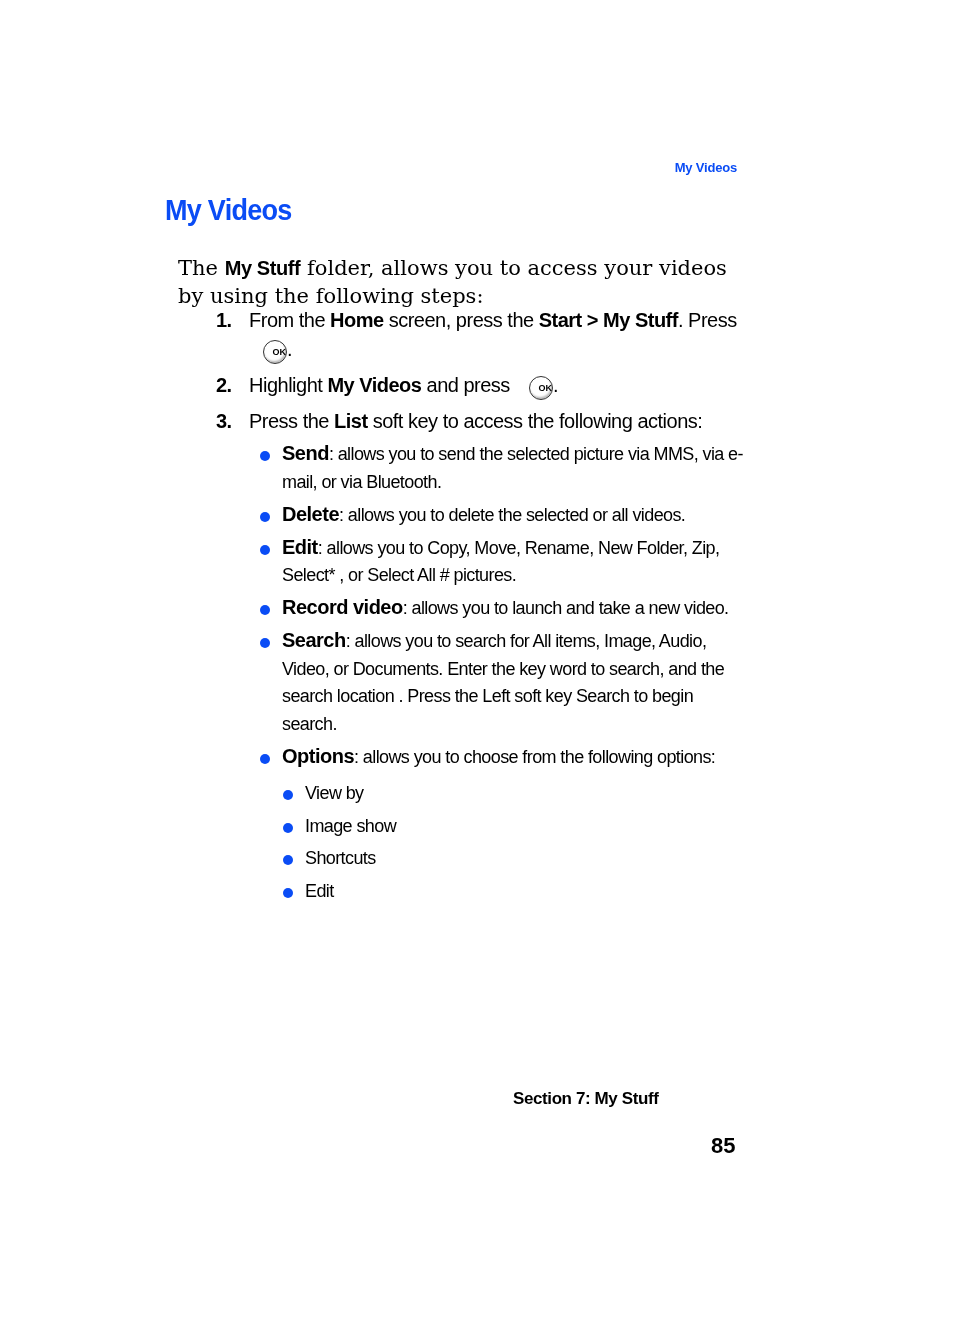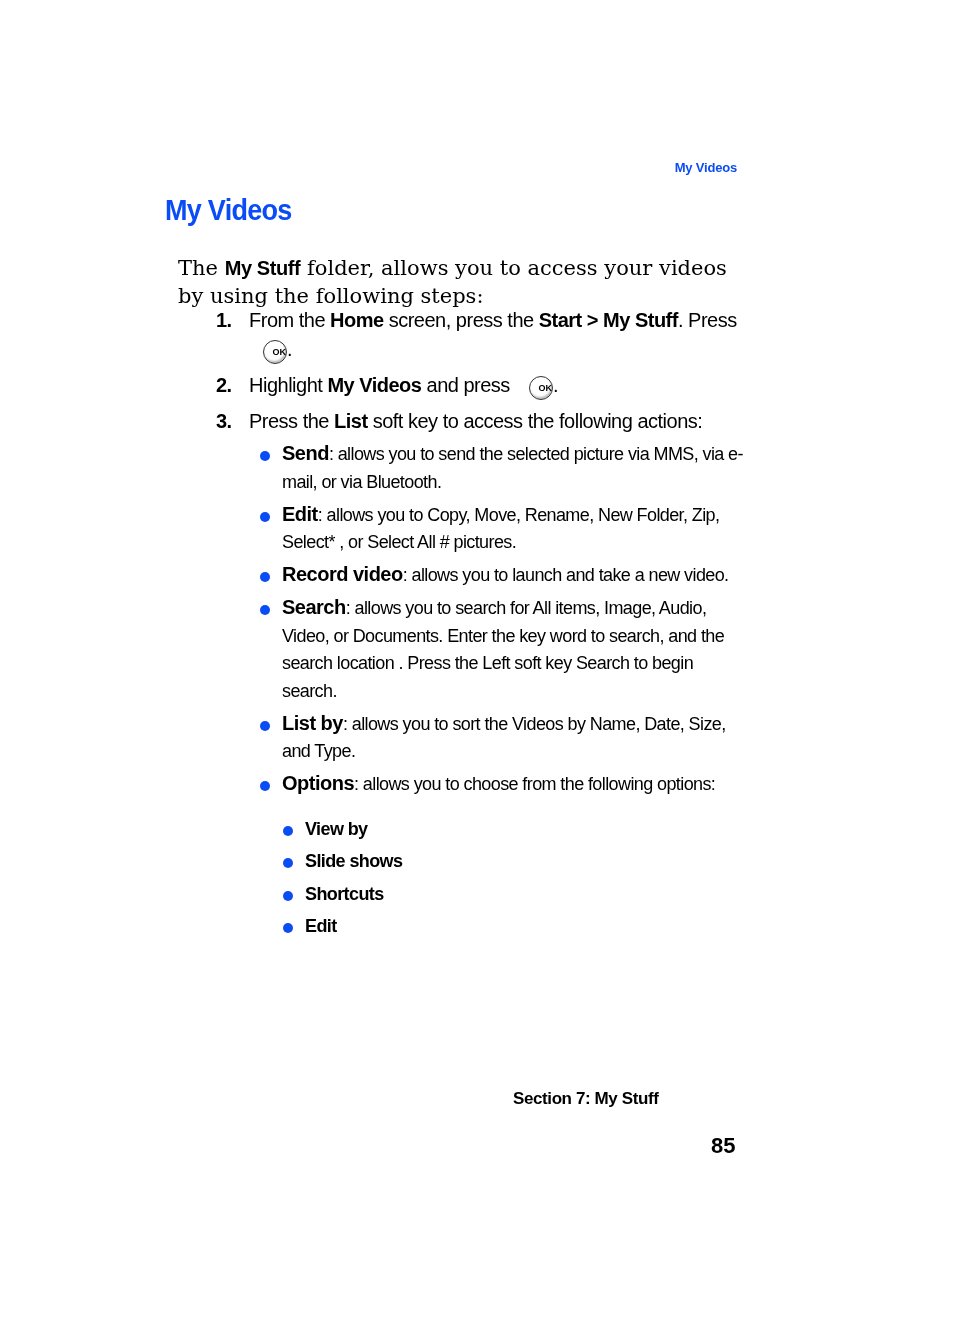--- a/index.html
+++ b/index.html
@@ -15,21 +15,21 @@
   .steps { position: absolute; top: 306px; left: 216px; width: 540px; margin: 0; padding: 0; list-style: none; }
   .step { position: relative; padding-left: 33px; font-size: 20px; line-height: 29px; letter-spacing: -0.5px; margin-bottom: 7px; }
   .step-num { position: absolute; left: 0; top: 0; font-weight: bold; }
   .ok-icon { display: inline-block; width: 22px; height: 22px; border: 1.5px solid #333; border-radius: 50%;
              font-size: 9px; font-weight: bold; text-align: right; line-height: 22px; vertical-align: 1px;
              box-shadow: inset -1px -2px 2px #bbb; letter-spacing: 0; margin-left: 14px; }
   .actions { position: absolute; top: 440px; left: 258px; width: 490px; margin: 0; padding: 0; list-style: none; }
   .action { position: relative; padding-left: 24px; font-size: 18px; line-height: 27.5px; letter-spacing: -0.6px; margin-bottom: 4.5px; }
   .action b { font-size: 20px; letter-spacing: -0.5px; }
   .bullet { position: absolute; left: 2px; top: 11px; width: 10px; height: 10px; border-radius: 50%; background: #0a4cf5; }
-  .sub { list-style: none; margin: 16px 0 0 0; padding: 0; font-weight: bold; }
+  .sub { list-style: none; margin: 8px 0 0 0; padding: 0; }
   .sub-item { position: relative; padding-left: 23px; margin-left: 0; font-size: 18px; line-height: 28px; margin-bottom: 4.5px; }
   .sub-item .bullet { left: 1px; }
   .footer { position: absolute; top: 1089px; left: 513px; font-weight: bold; font-size: 17px; letter-spacing: -0.4px; }
   .page-num { position: absolute; top: 1133px; left: 711px; font-weight: bold; font-size: 22px; }
 </style>
 </head>
 <body>
 
 <div class="running-head">My Videos</div>
 
@@ -49,28 +49,28 @@
     <span>Highlight </span><b>My Videos</b><span> and press </span><span class="ok-icon">OK</span><span>.</span>
   </li>
   <li class="step">
     <span class="step-num">3.</span>
     <span>Press the </span><b>List</b><span> soft key to access the following actions:</span>
   </li>
 </ol>
 
 <ul class="actions">
   <li class="action"><span class="bullet"></span><b>Send</b><span>: allows you to send the  selected picture via MMS, via e-mail, or via Bluetooth.</span></li>
+  <li class="action"><span class="bullet"></span><b>Delete</b><span>: allows you to delete the selected or all videos.</span></li>
   <li class="action"><span class="bullet"></span><b>Edit</b><span>: allows you to Copy, Move, Rename, New Folder, Zip, Select* , or Select All # pictures.</span></li>
   <li class="action"><span class="bullet"></span><b>Record video</b><span>:  allows you to launch and take a new video.</span></li>
   <li class="action"><span class="bullet"></span><b>Search</b><span>: allows you to search for All items, Image, Audio, Video, or Documents. Enter the key word to search, and the search location . Press the Left soft key Search to begin search.</span></li>
-  <li class="action"><span class="bullet"></span><b>List by</b><span>: allows you to sort the Videos by Name, Date, Size, and Type.</span></li>
   <li class="action"><span class="bullet"></span><b>Options</b><span>: allows you to choose from the following options:</span>
     <ul class="sub">
       <li class="sub-item"><span class="bullet"></span><span>View by</span></li>
-      <li class="sub-item"><span class="bullet"></span><span>Slide shows</span></li>
+      <li class="sub-item"><span class="bullet"></span><span>Image show</span></li>
       <li class="sub-item"><span class="bullet"></span><span>Shortcuts</span></li>
       <li class="sub-item"><span class="bullet"></span><span>Edit</span></li>
     </ul>
   </li>
 </ul>
 
 <div class="footer">Section 7: My Stuff</div>
 <div class="page-num">85</div>
 
 </body></html>

